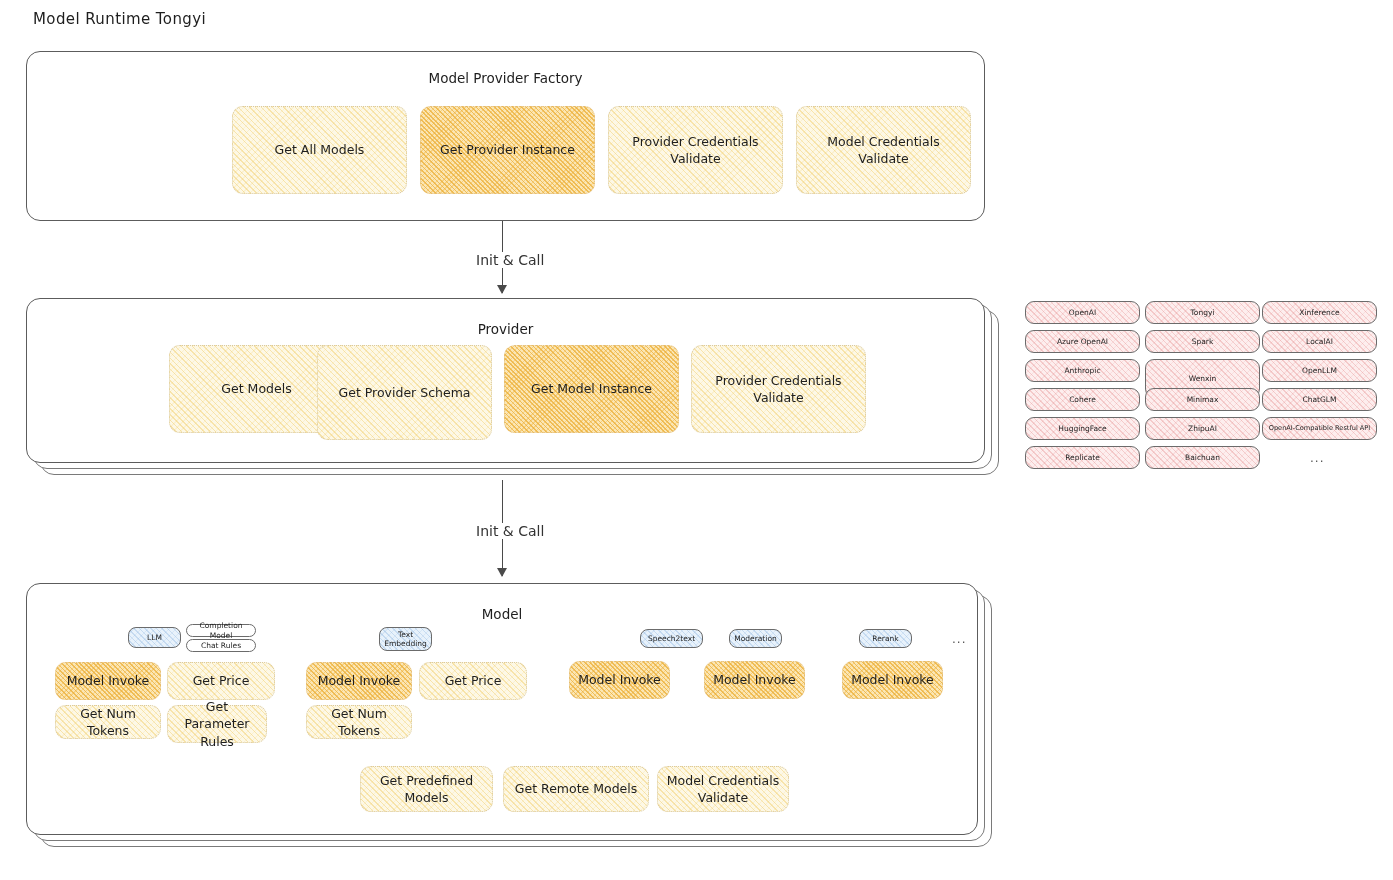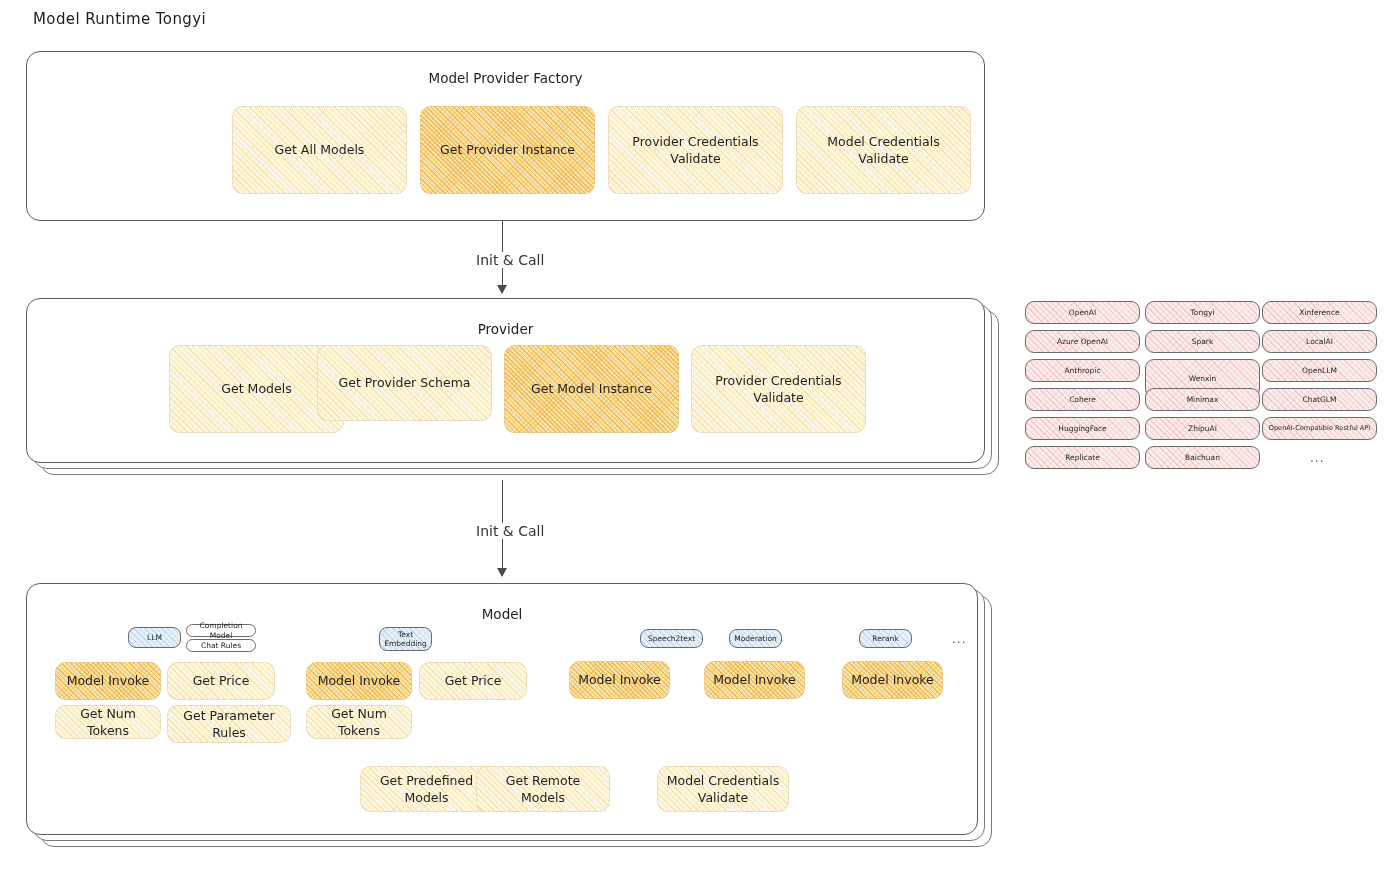--- a/index.html
+++ b/index.html
@@ -166,21 +166,21 @@
   <div class="arrow-label" style="left:473px;top:252px;">Init &amp; Call</div>
 
   <div class="abs deck" style="left:40px;top:310px;width:959px;height:165px;"></div>
   <div class="abs deck" style="left:33px;top:304px;width:959px;height:165px;"></div>
   <div class="abs bigbox" style="left:26px;top:298px;width:959px;height:165px;">
     <div class="bigbox-title" style="top:22px;">Provider</div>
   </div>
   <div class="abs node fill-pale" style="left:129px;top:345px;width:175px;height:88px;margin-left:40px;">
     <span>Get Models</span>
   </div>
-  <div class="abs node fill-pale" style="left:317px;top:345px;width:175px;height:76px;">
+  <div class="abs node fill-pale" style="left:317px;top:345px;width:175px;height:95px;">
     <span>Get Provider Schema</span>
   </div>
   <div class="abs node fill-strong" style="left:504px;top:345px;width:175px;height:88px;">
     <span>Get Model Instance</span>
   </div>
   <div class="abs node fill-pale" style="left:691px;top:345px;width:175px;height:88px;">
     <span>Provider Credentials Validate</span>
   </div>
 
   <div class="abs pill fill-pink" style="left:1025px;top:301px;width:115px;height:23px;">
@@ -261,21 +261,21 @@
 
   <div class="abs node fill-strong" style="left:55px;top:662px;width:106px;height:38px;">
     <span>Model Invoke</span>
     </div>
   <div class="abs node fill-pale" style="left:167px;top:662px;width:108px;height:38px;">
     <span>Get Price</span>
     </div>
   <div class="abs node fill-pale" style="left:55px;top:705px;width:106px;height:34px;">
     <span>Get Num Tokens</span>
     </div>
-  <div class="abs node fill-pale" style="left:167px;top:705px;width:124px;height:38px;">
+  <div class="abs node fill-pale" style="left:167px;top:705px;width:100px;height:38px;">
     <span>Get Parameter Rules</span>
     </div>
 
   <div class="abs pill fill-blue" style="left:379px;top:627px;width:53px;height:24px;">
     <span>Text Embedding</span>
     </div>
 
   <div class="abs node fill-strong" style="left:306px;top:662px;width:106px;height:38px;">
     <span>Model Invoke</span>
     </div>
@@ -305,20 +305,20 @@
     </div>
   <div class="abs node fill-strong" style="left:842px;top:661px;width:101px;height:38px;">
     <span>Model Invoke</span>
     </div>
 
   <div class="ellipsis" style="left:952px;top:632px;">...</div>
 
   <div class="abs node fill-pale" style="left:360px;top:766px;width:133px;height:46px;">
     <span>Get Predefined Models</span>
     </div>
-  <div class="abs node fill-pale" style="left:476px;top:766px;width:134px;height:46px;">
+  <div class="abs node fill-pale" style="left:503px;top:766px;width:146px;height:46px;">
     <span>Get Remote Models</span>
     </div>
   <div class="abs node fill-pale" style="left:657px;top:766px;width:132px;height:46px;">
     <span>Model Credentials Validate</span>
     </div>
 
 </div>
 
 </body></html>

